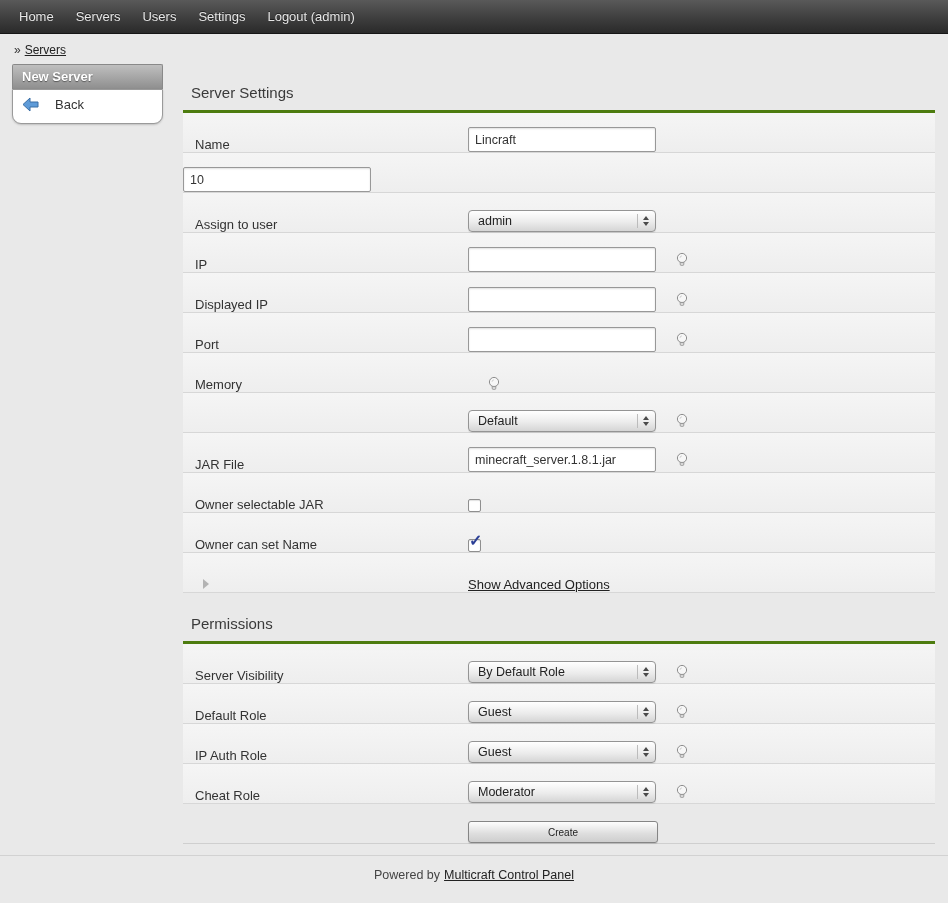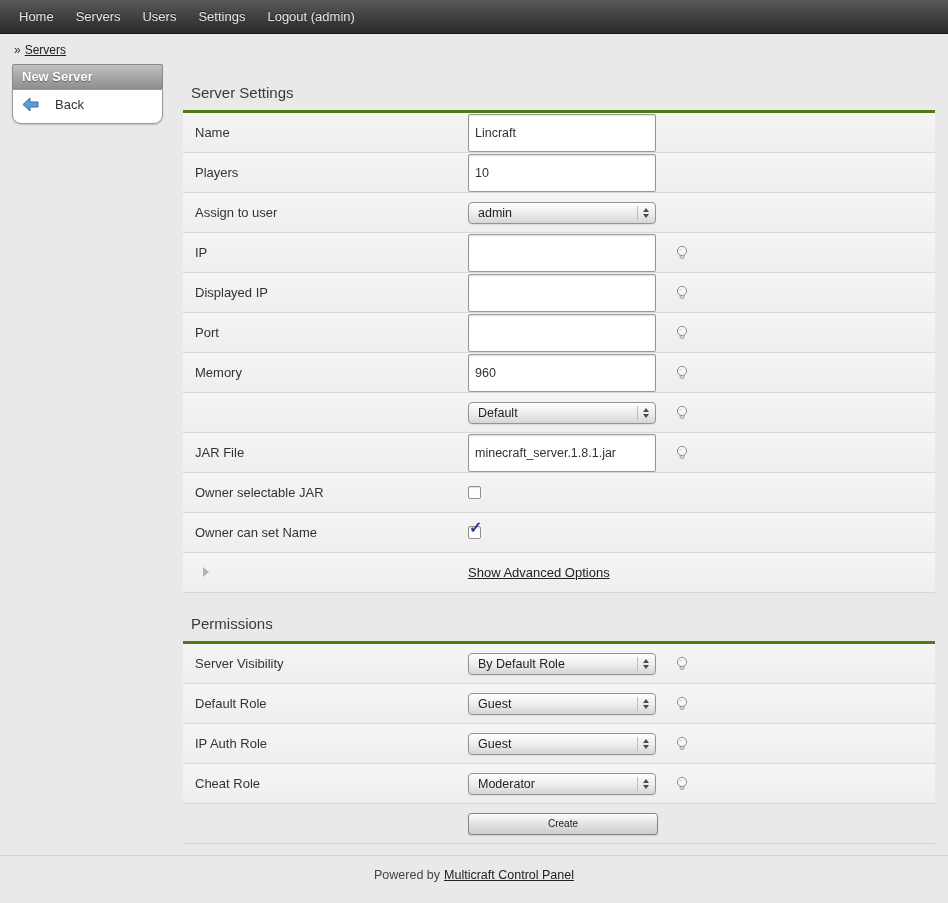--- a/index.html
+++ b/index.html
@@ -34,27 +34,27 @@
     box-shadow:0 1px 2px rgba(0,0,0,.18);padding:7px 9px 11px;
   }
   .back-item{display:flex;align-items:center;gap:16px;cursor:pointer;color:#333;}
   
   .content{margin:0 13px 0 183px;}
   .section-title{
     font-size:15px;font-weight:normal;color:#3a3a3a;margin:14px 0 0;
     padding:8px 8px 9px;border-bottom:3px solid #4d7c0f;
   }
   .frow{
-    display:flex;align-items:center;min-height:40px;
+    display:flex;align-items:flex-end;min-height:40px;
     border-bottom:1px solid #d7d7d7;background:linear-gradient(#f5f5f5,#eeeeee);
   }
   .flabel{flex:0 0 285px;padding-left:12px;font-size:13px;color:#333;}
   .fcontrol{display:flex;align-items:center;}
   input.text{
-    width:188px;height:38px;border:1px solid #989898;border-radius:2px;
+    width:188px;height:25px;border:1px solid #989898;border-radius:2px;
     padding:2px 6px;font-family:"Liberation Sans",sans-serif;font-size:12.5px;color:#333;
     background:#fff;box-shadow:inset 0 1px 2px rgba(0,0,0,.13);
   }
   .fakeselect{
     width:188px;height:22px;border:1px solid #949494;border-radius:4px;
     background:linear-gradient(#ffffff,#ececec 55%,#d5d5d5);
     display:flex;align-items:center;padding:0 4px 0 9px;cursor:pointer;
     box-shadow:0 1px 1px rgba(0,0,0,.08);font-size:12.5px;color:#222;
   }
   .sel-text{flex:1;white-space:nowrap;overflow:hidden;}
@@ -125,21 +125,20 @@
   <h2 class="section-title">Server Settings</h2>
 
   <div class="frow">
     <div class="flabel">Name</div>
     <div class="fcontrol">
       <input class="text" value="Lincraft" style="">
     </div>
   </div>
 
   <div class="frow">
-    <div class="flabel">Players</div>
     <div class="fcontrol">
       <input class="text" value="10" style="">
     </div>
   </div>
 
   <div class="frow">
     <div class="flabel">Assign to user</div>
     <div class="fcontrol">
       <div class="fakeselect">
         <span class="sel-text">admin</span>
@@ -189,21 +188,20 @@
             <path d="M6.2 10.4 h3.6 v1.8 a1.3 1.3 0 0 1 -1.3 1.3 h-1 a1.3 1.3 0 0 1 -1.3 -1.3 z" fill="#d6d6d6" stroke="#8e8e8e" stroke-width="0.8"></path>
             <path d="M6.1 5.6 a2.2 2.2 0 0 1 1.6 -1.7" stroke="#c4c4c4" fill="none"></path>
           </svg>
       </span>
     </div>
   </div>
 
   <div class="frow">
     <div class="flabel">Memory</div>
     <div class="fcontrol">
-      <input class="text" value="960" style="">
       <span class="help">
         <svg width="16" height="16" viewBox="0 0 16 16">
             <circle cx="8" cy="6" r="4.6" fill="#f7f7f7" stroke="#8e8e8e"></circle>
             <path d="M6.2 10.4 h3.6 v1.8 a1.3 1.3 0 0 1 -1.3 1.3 h-1 a1.3 1.3 0 0 1 -1.3 -1.3 z" fill="#d6d6d6" stroke="#8e8e8e" stroke-width="0.8"></path>
             <path d="M6.1 5.6 a2.2 2.2 0 0 1 1.6 -1.7" stroke="#c4c4c4" fill="none"></path>
           </svg>
       </span>
     </div>
   </div>
 

